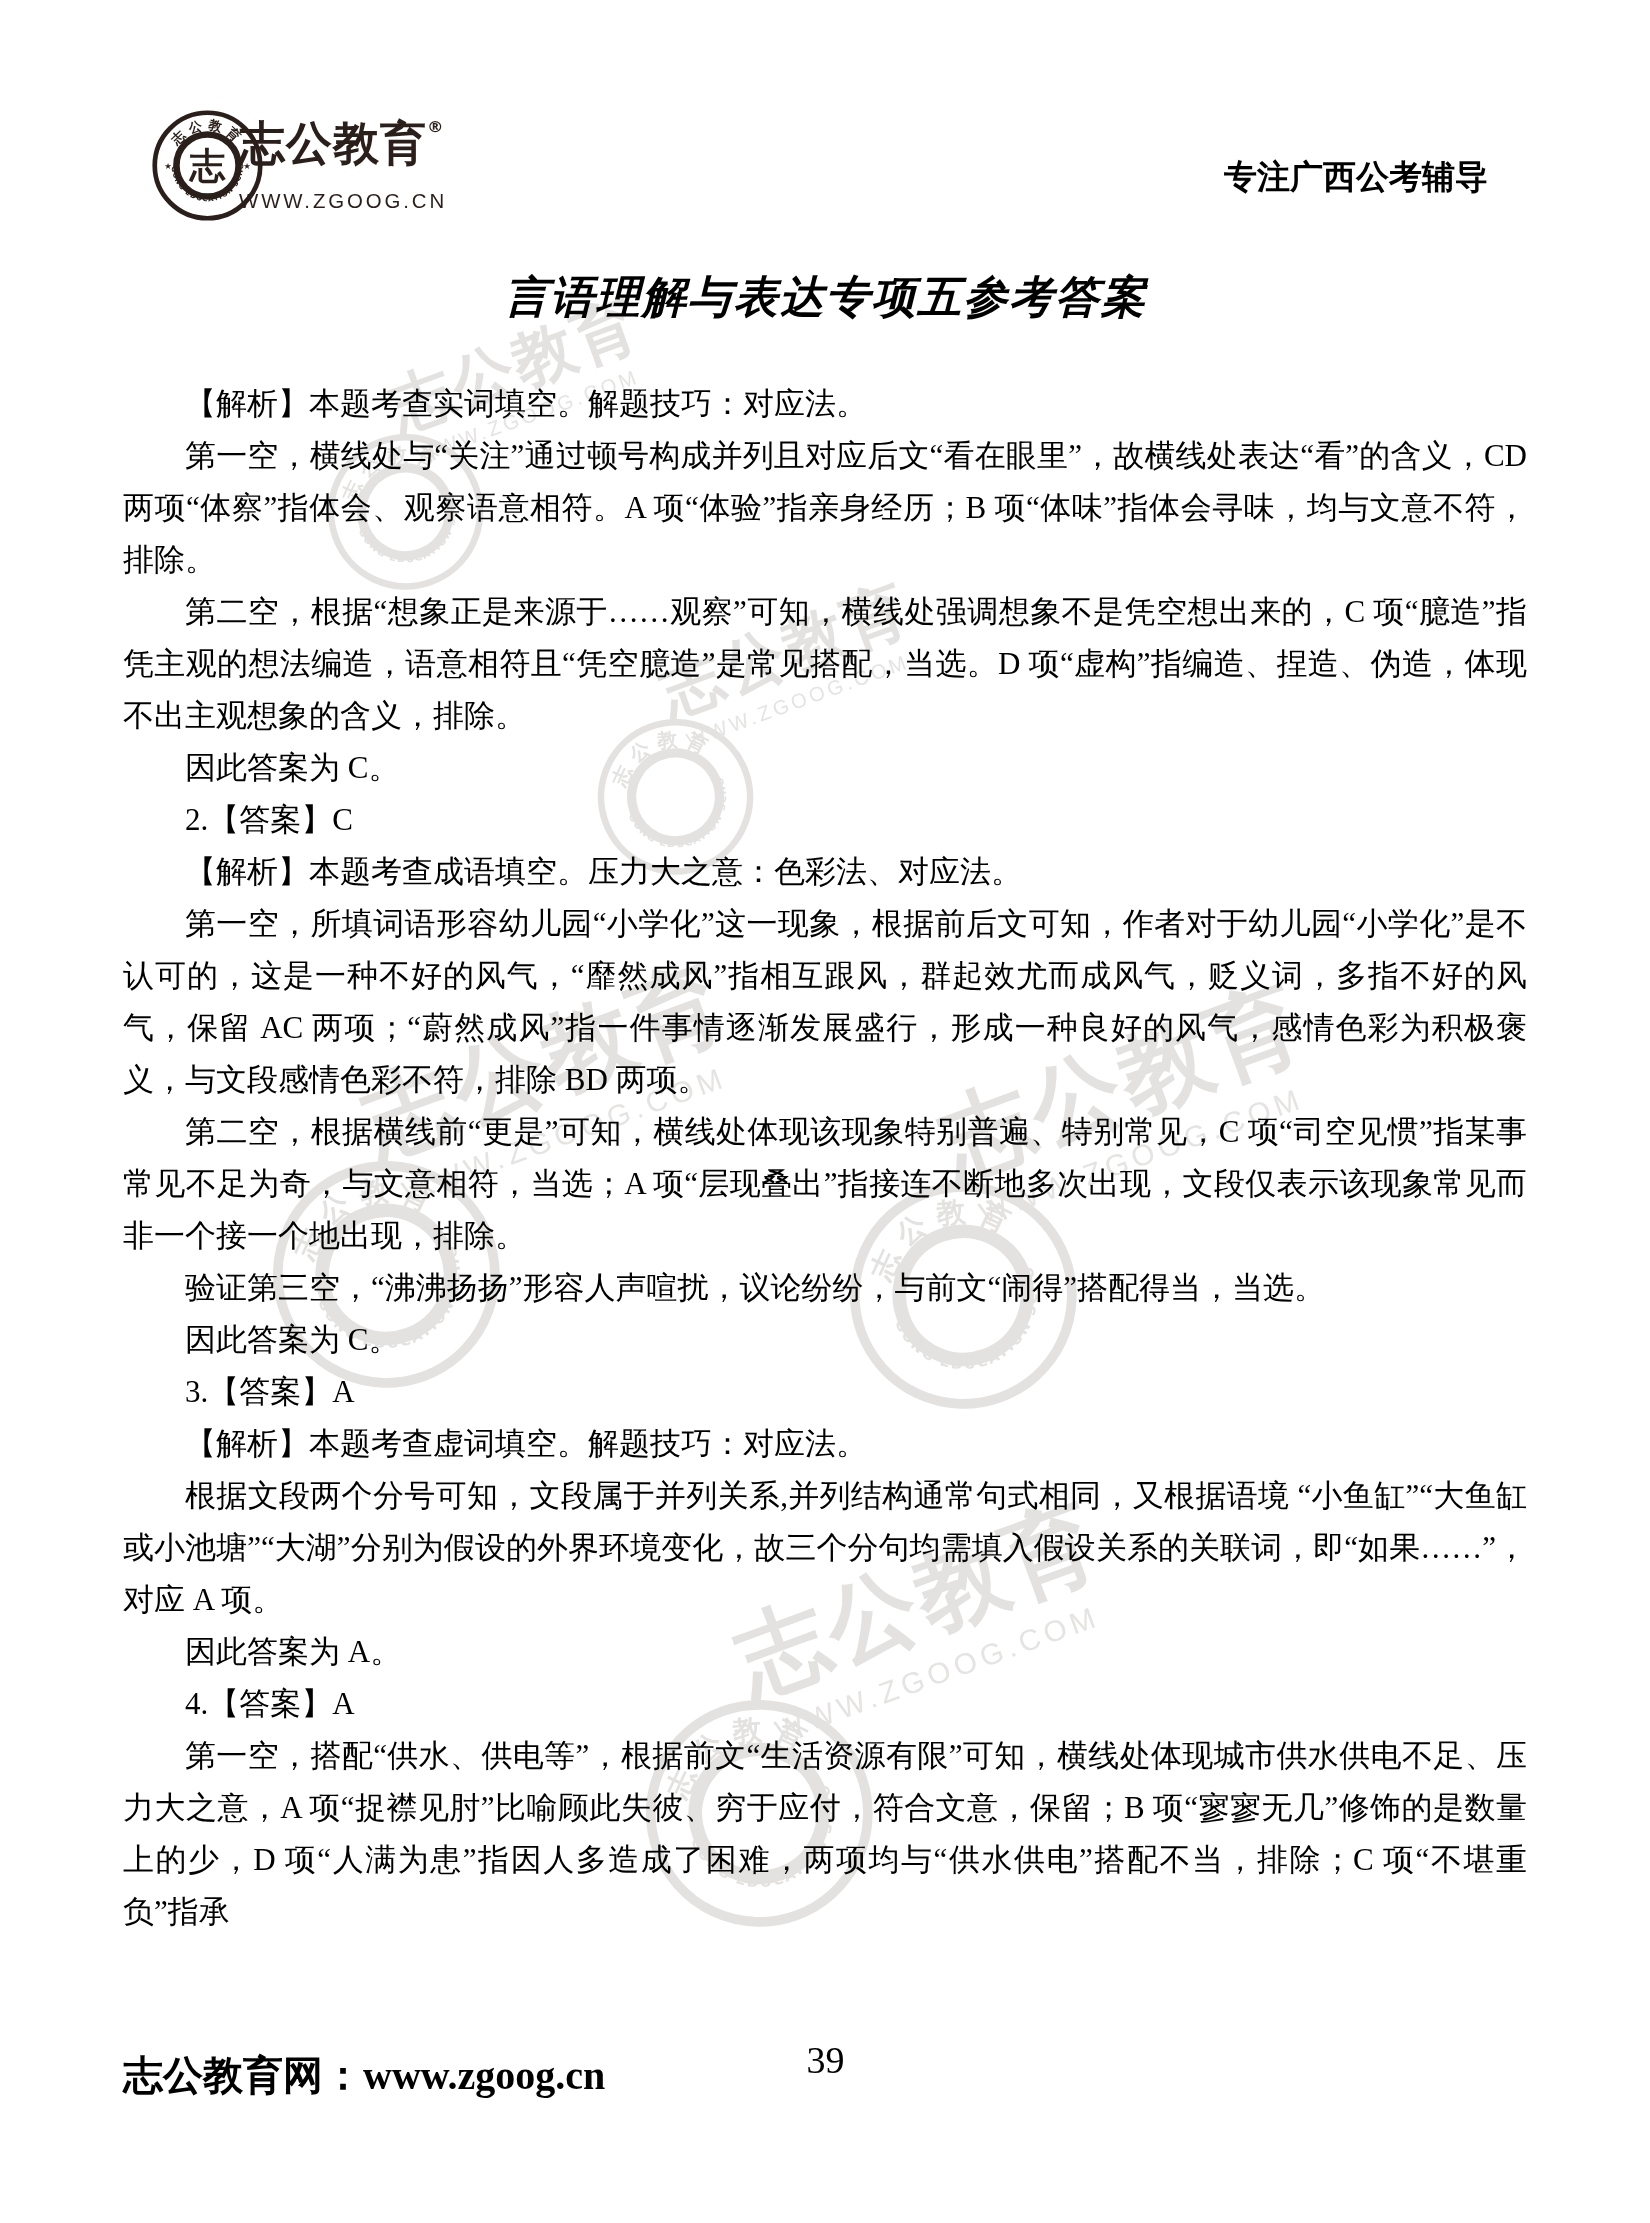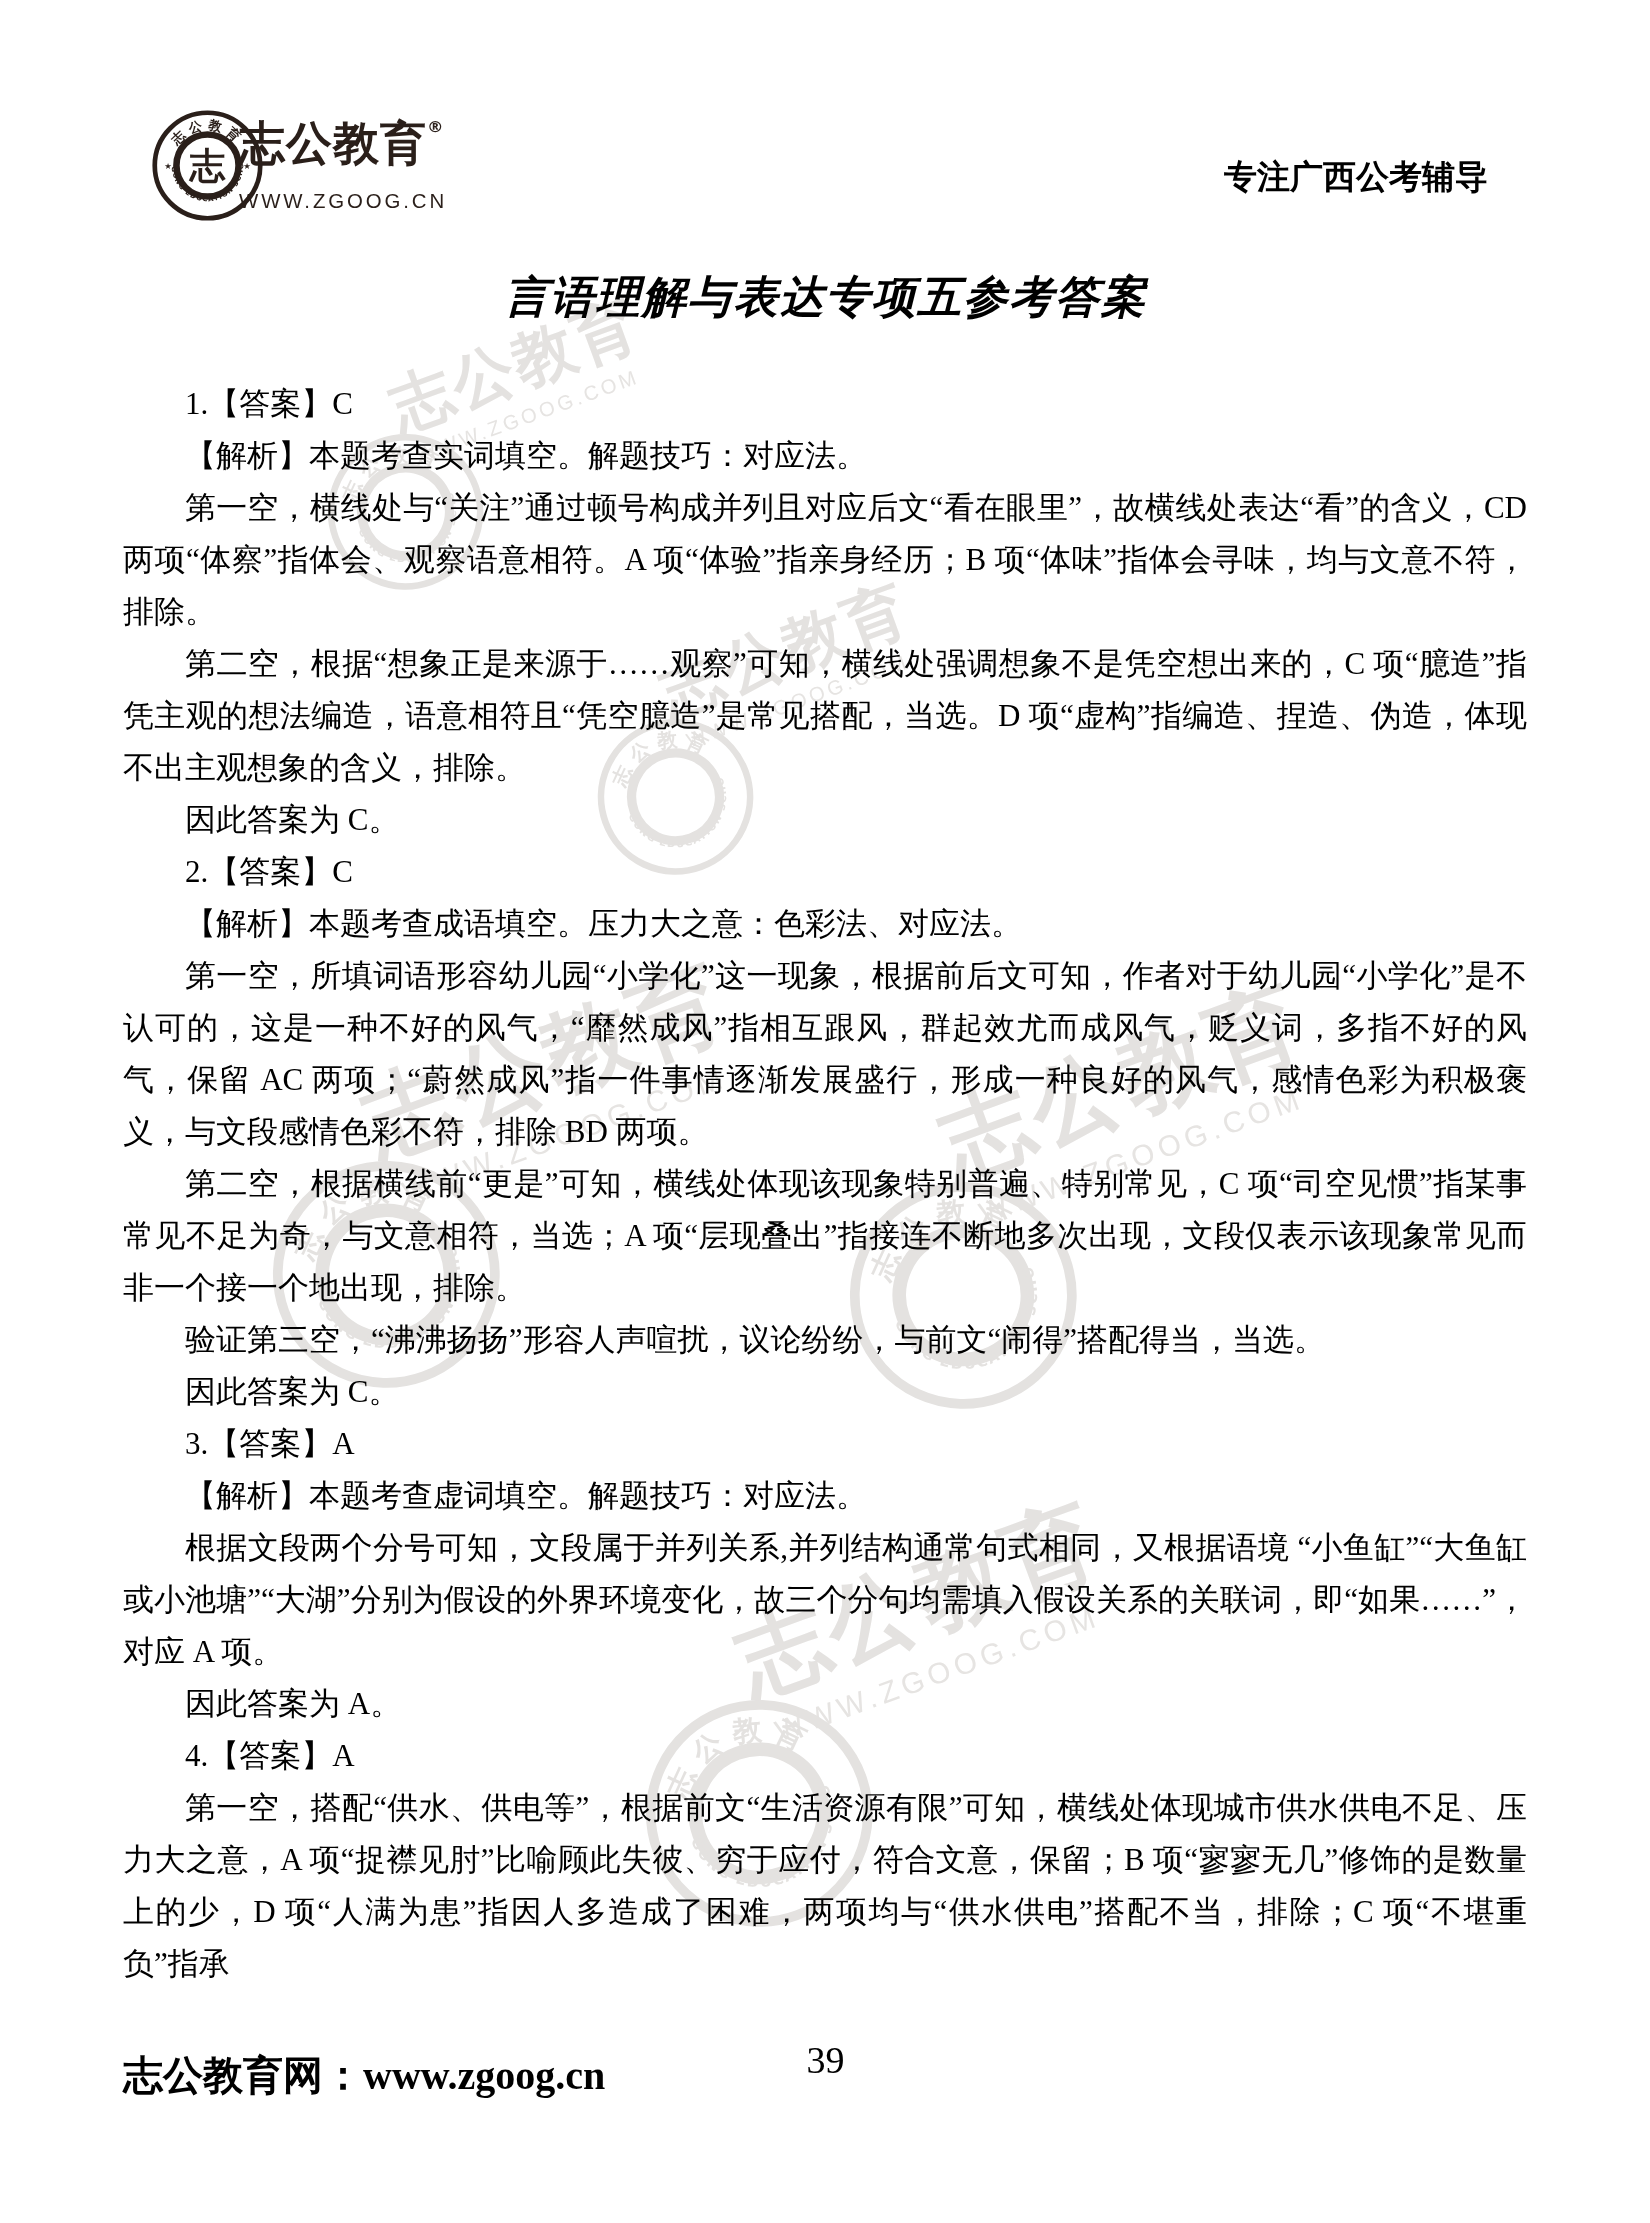--- a/index.html
+++ b/index.html
@@ -203,21 +203,20 @@
         <span class="brand-name">志公教育</span><span class="brand-reg">®</span>
       </div>
       <div class="brand-url">WWW.ZGOOG.CN</div>
     </div>
     <div class="tagline">专注广西公考辅导</div>
   </div>
 
   <h1 class="doc-title">言语理解与表达专项五参考答案</h1>
 
   <main class="body-text">
-    <p>1.【答案】C</p>
     <p>【解析】本题考查实词填空。解题技巧：对应法。</p>
     <p>第一空，横线处与“关注”通过顿号构成并列且对应后文“看在眼里”，故横线处表达“看”的含义，CD 两项“体察”指体会、观察语意相符。A 项“体验”指亲身经历；B 项“体味”指体会寻味，均与文意不符，排除。</p>
     <p>第二空，根据“想象正是来源于……观察”可知，横线处强调想象不是凭空想出来的，C 项“臆造”指凭主观的想法编造，语意相符且“凭空臆造”是常见搭配，当选。D 项“虚构”指编造、捏造、伪造，体现不出主观想象的含义，排除。</p>
     <p>因此答案为 C。</p>
     <p>2.【答案】C</p>
     <p>【解析】本题考查成语填空。压力大之意：色彩法、对应法。</p>
     <p>第一空，所填词语形容幼儿园“小学化”这一现象，根据前后文可知，作者对于幼儿园“小学化”是不认可的，这是一种不好的风气，“靡然成风”指相互跟风，群起效尤而成风气，贬义词，多指不好的风气，保留 AC 两项；“蔚然成风”指一件事情逐渐发展盛行，形成一种良好的风气，感情色彩为积极褒义，与文段感情色彩不符，排除 BD 两项。</p>
     <p>第二空，根据横线前“更是”可知，横线处体现该现象特别普遍、特别常见，C 项“司空见惯”指某事常见不足为奇，与文意相符，当选；A 项“层现叠出”指接连不断地多次出现，文段仅表示该现象常见而非一个接一个地出现，排除。</p>
     <p>验证第三空，“沸沸扬扬”形容人声喧扰，议论纷纷，与前文“闹得”搭配得当，当选。</p>
     <p>因此答案为 C。</p>

